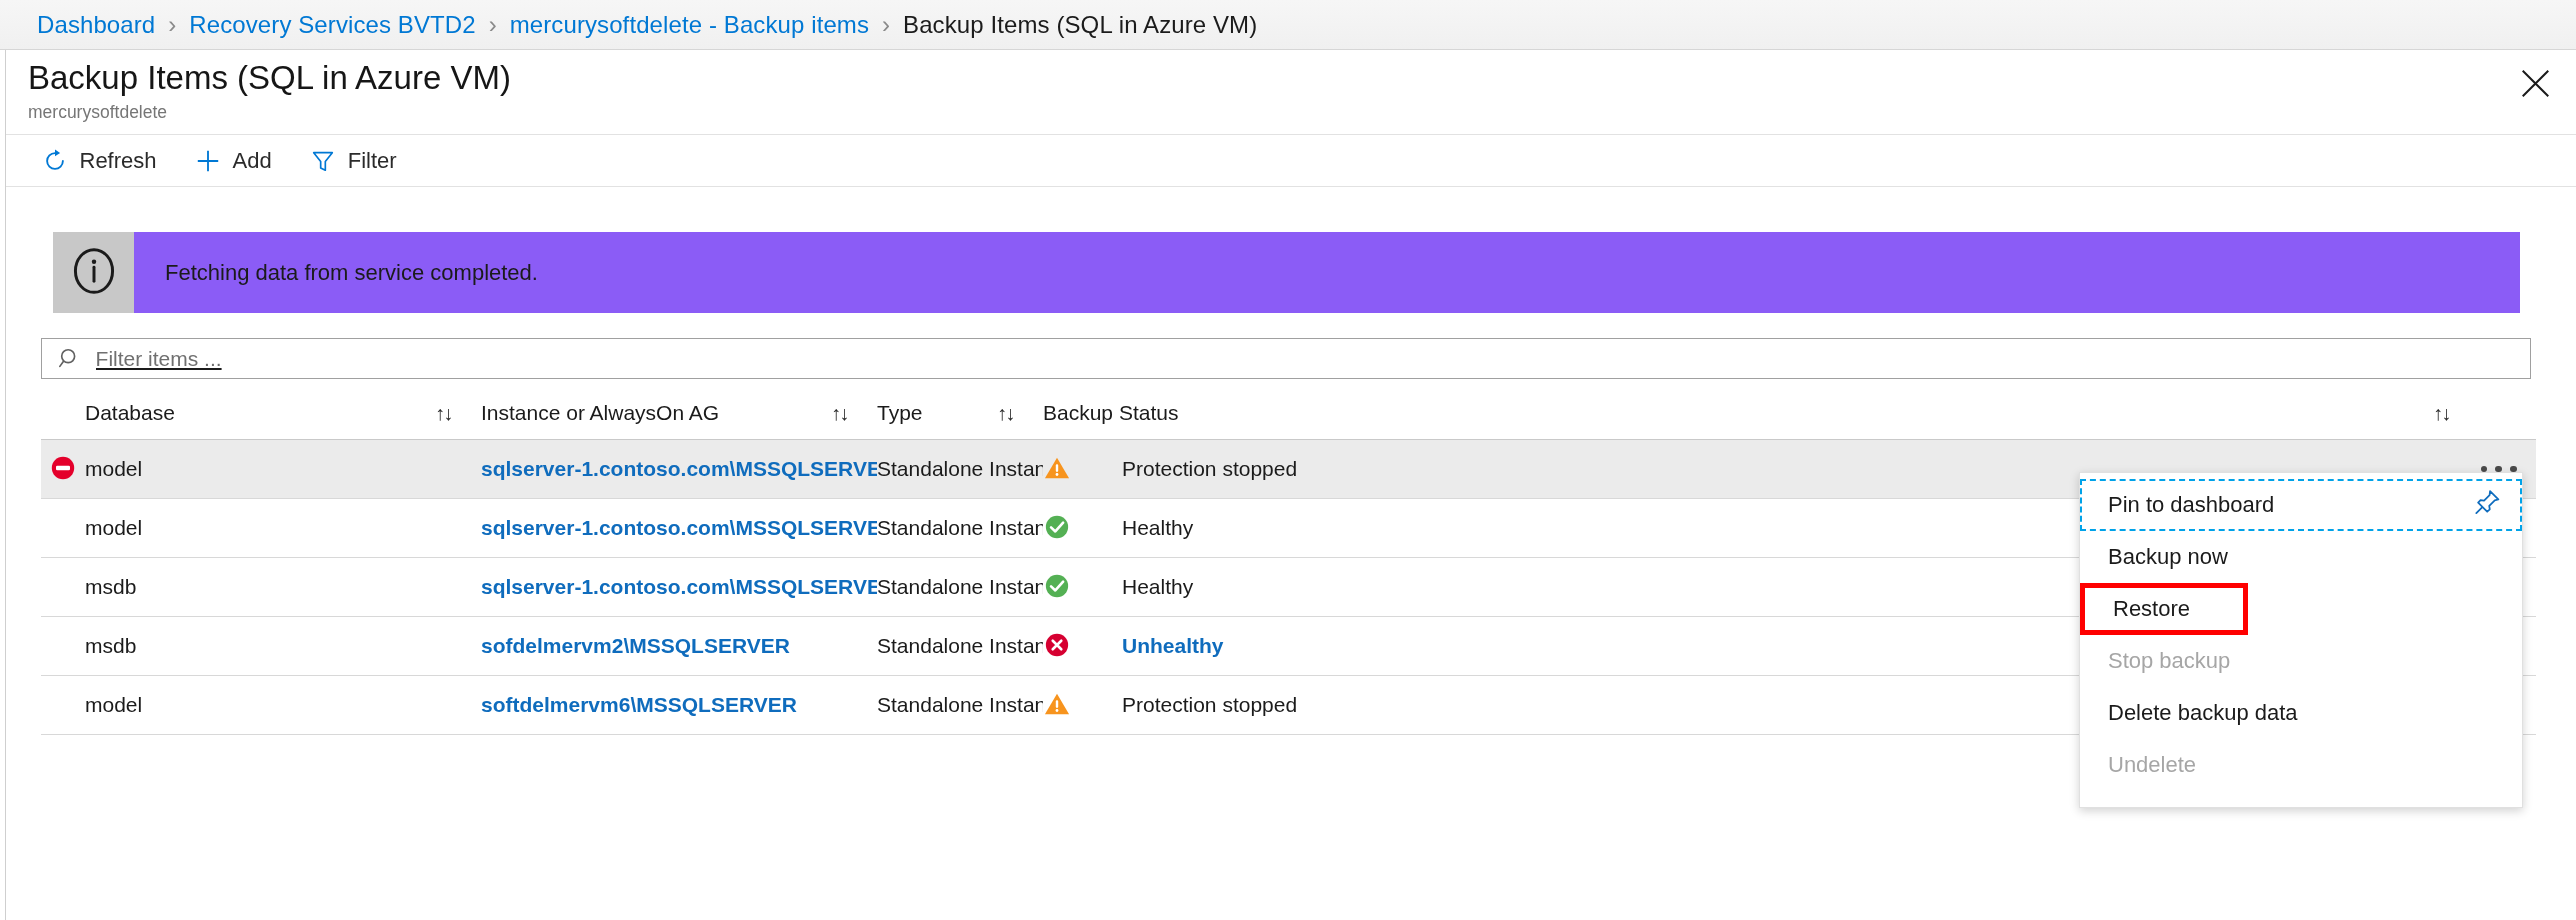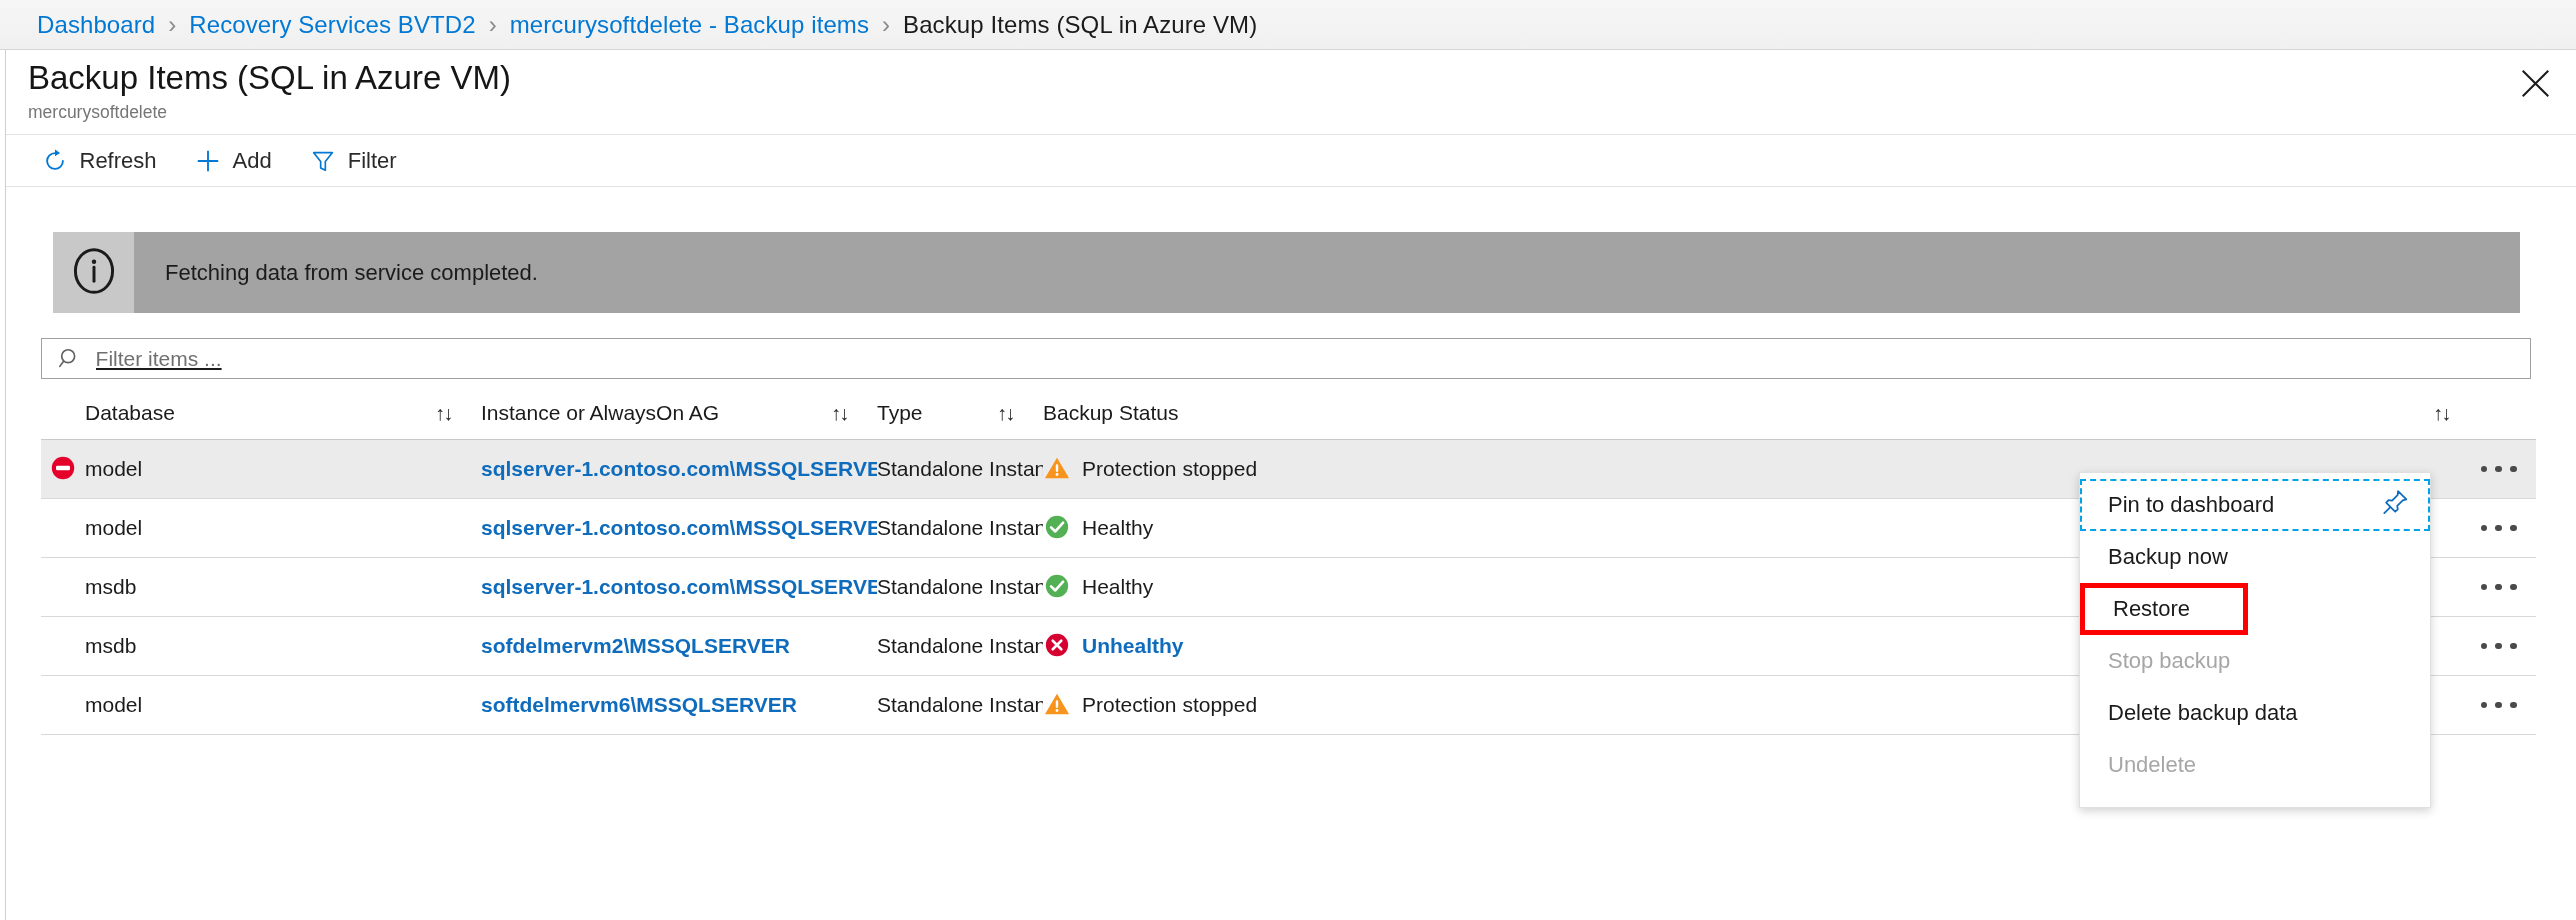--- a/index.html
+++ b/index.html
@@ -132,21 +132,21 @@
     color: #2b2b2b;
     white-space: nowrap;
   }
 
   
   .banner {
     position: absolute;
     left: 53px; top: 232px;
     width: 2467px;
     height: 81px;
-    background: #a3a3a3;
+    background: #8b5cf6;
     display: flex;
     align-items: center;
   }
   .banner-iconbox {
     width: 81px;
     height: 81px;
     background: #c8c8c8;
     display: flex;
     align-items: center;
     justify-content: center;
@@ -243,20 +243,21 @@
     overflow: hidden;
   }
   .cell.link {
     color: #0f6cbd;
     font-weight: bold;
     cursor: pointer;
   }
   .status-cell {
     display: flex;
     align-items: center;
+    gap: 40px;
   }
   .status-icon {
     width: 28px;
     height: 28px;
     margin-right: 11px;
     flex: 0 0 auto;
     display: flex;
     align-items: center;
     justify-content: center;
   }
@@ -274,21 +275,21 @@
     width: 6.4px; height: 6.4px; border-radius: 50%;
     background: #4a4a4a;
     display: block;
   }
 
   
   .ctx-menu {
     position: absolute;
     left: 2079px;
     top: 472px;
-    width: 352px;
+    width: 444px;
     background: #ffffff;
     border: 0.9px solid #e0e0e0;
     box-shadow: 0 2.8px 9.2px rgba(0,0,0,0.18);
     padding: 5.5px 0 16.6px 0;
     box-sizing: border-box;
     z-index: 40;
   }
   .ctx-item {
     height: 52px;
     display: flex;

